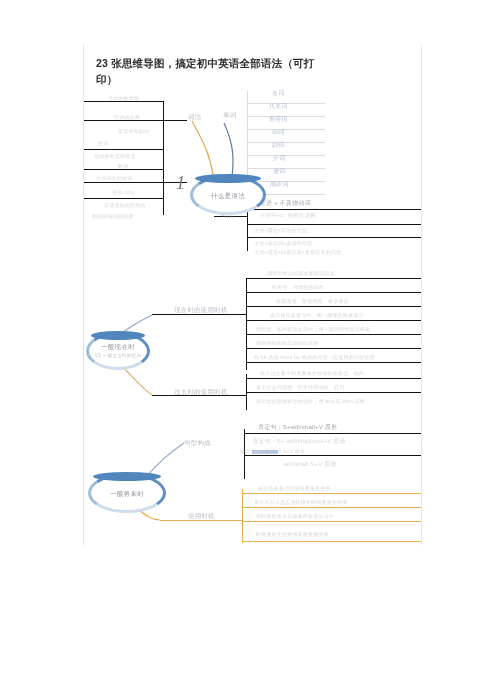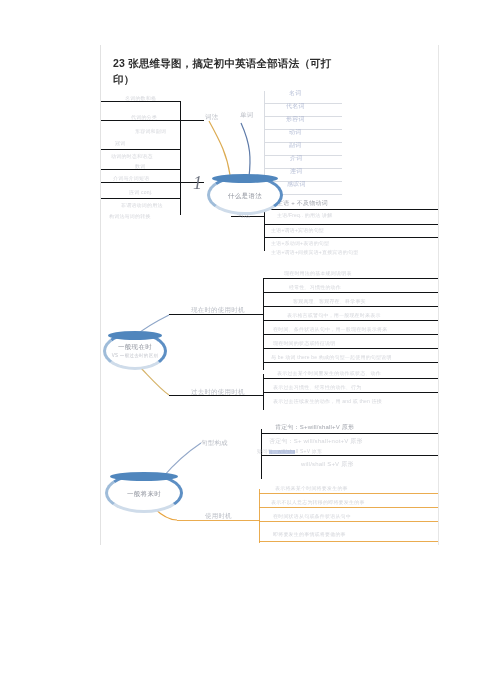--- a/index.html
+++ b/index.html
@@ -19,21 +19,21 @@
   
   #page {
     position: absolute;
     left: 0; top: 0;
     width: 500px;
     height: 695px;
     background: #ffffff;
   }
   #sheet {
     position: absolute;
-    left: 100px;
+    left: 83px;
     top: 45px;
     width: 337px;
     height: 500px;
     background: #ffffff;
     border-left: 1px solid #e2e2e2;
     border-right: 1px solid #e6e6e6;
   }
 
   
   #doc-title {

